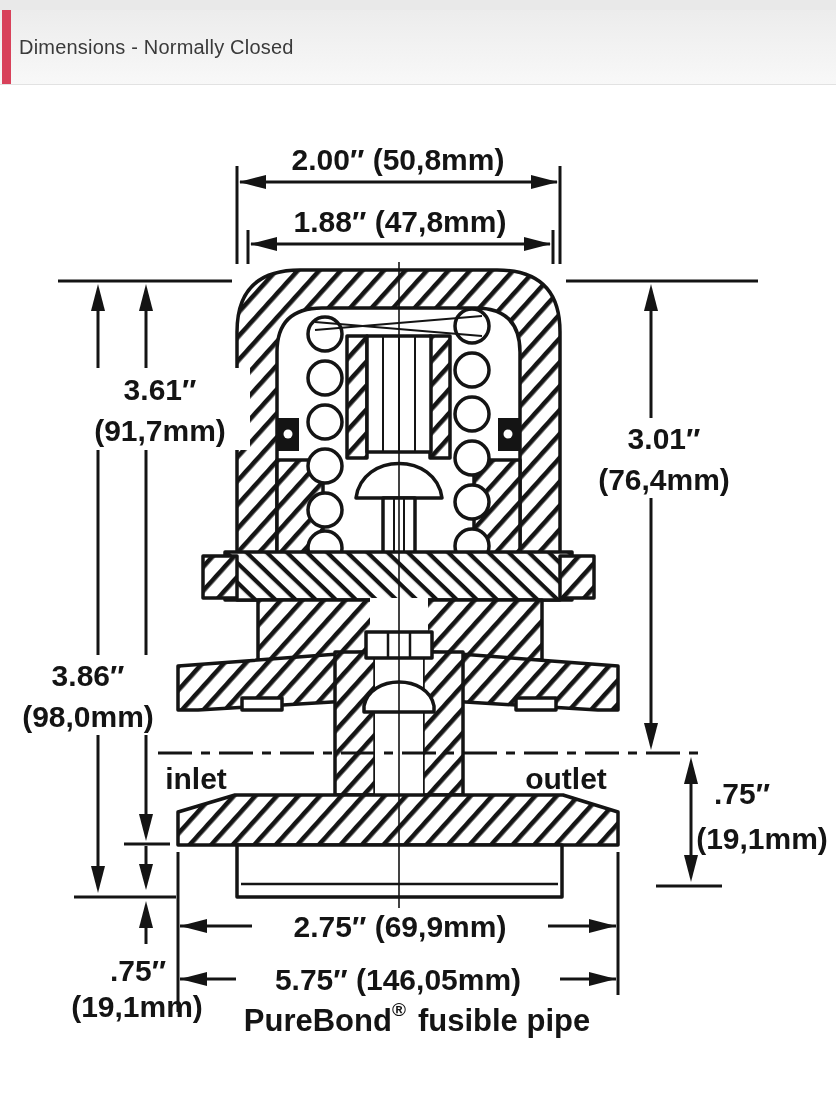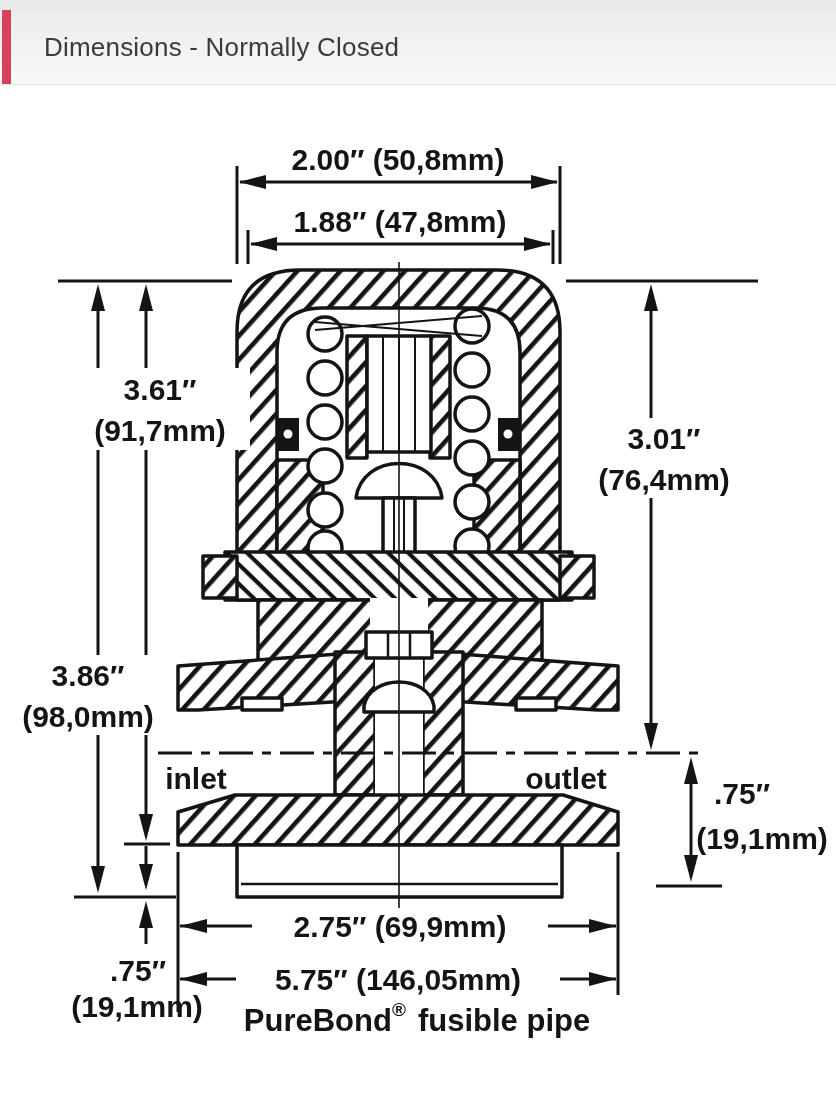--- a/index.html
+++ b/index.html
@@ -1,20 +1,20 @@
 <!DOCTYPE html>
 <html><head>
 <meta charset="utf-8">
 <style>
   html,body{margin:0;padding:0;background:#ffffff;width:836px;}
   body{font-family:"Liberation Sans", sans-serif;}
   .topstrip{height:10px;background:#e9e9e9;}
   .header{position:relative;height:74px;background:linear-gradient(#ececec,#f8f8f8);border-bottom:1px solid #e2e2e2;}
   .accent{position:absolute;left:2px;top:0;bottom:0;width:9px;}
-  .title{margin:0;padding:0 0 0 44px;line-height:74px;font-size:26px;font-weight:400;color:#3a3a3a;letter-spacing:.2px;}
+  .title{margin:0;padding:0 0 0 19px;line-height:74px;font-size:20px;font-weight:400;color:#3a3a3a;letter-spacing:.2px;}
   .diagram-wrap{background:#ffffff;}
   svg text{font-family:"Liberation Sans", sans-serif;font-weight:bold;fill:#141414;}
   svg .dim{font-size:30px;}
   svg .brand{font-size:31px;}
 </style>
 </head>
 <body>
 
 <div class="topstrip"></div>
 

